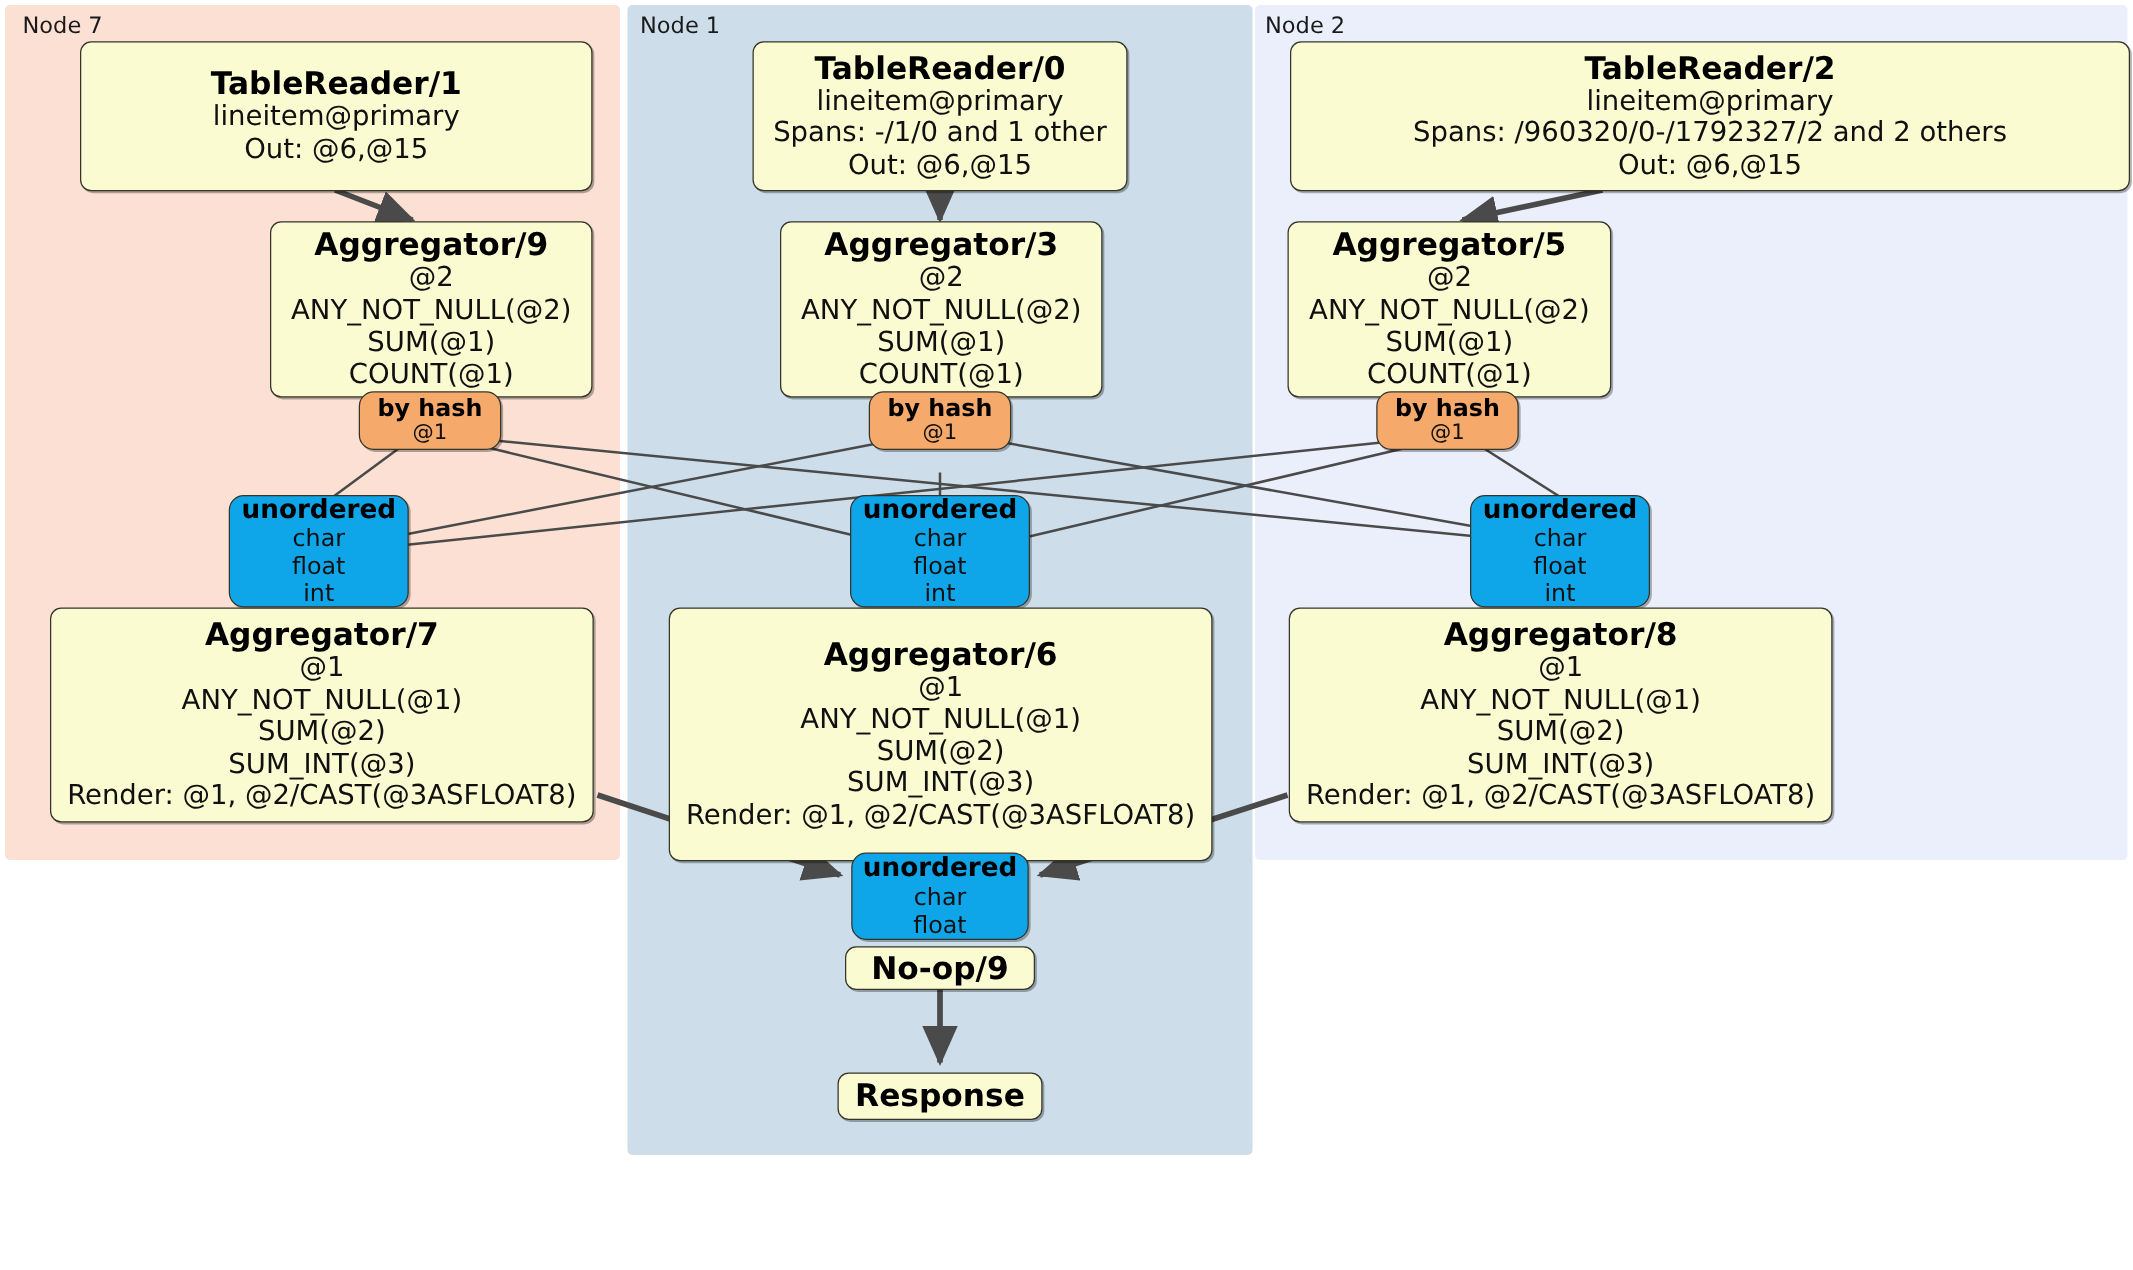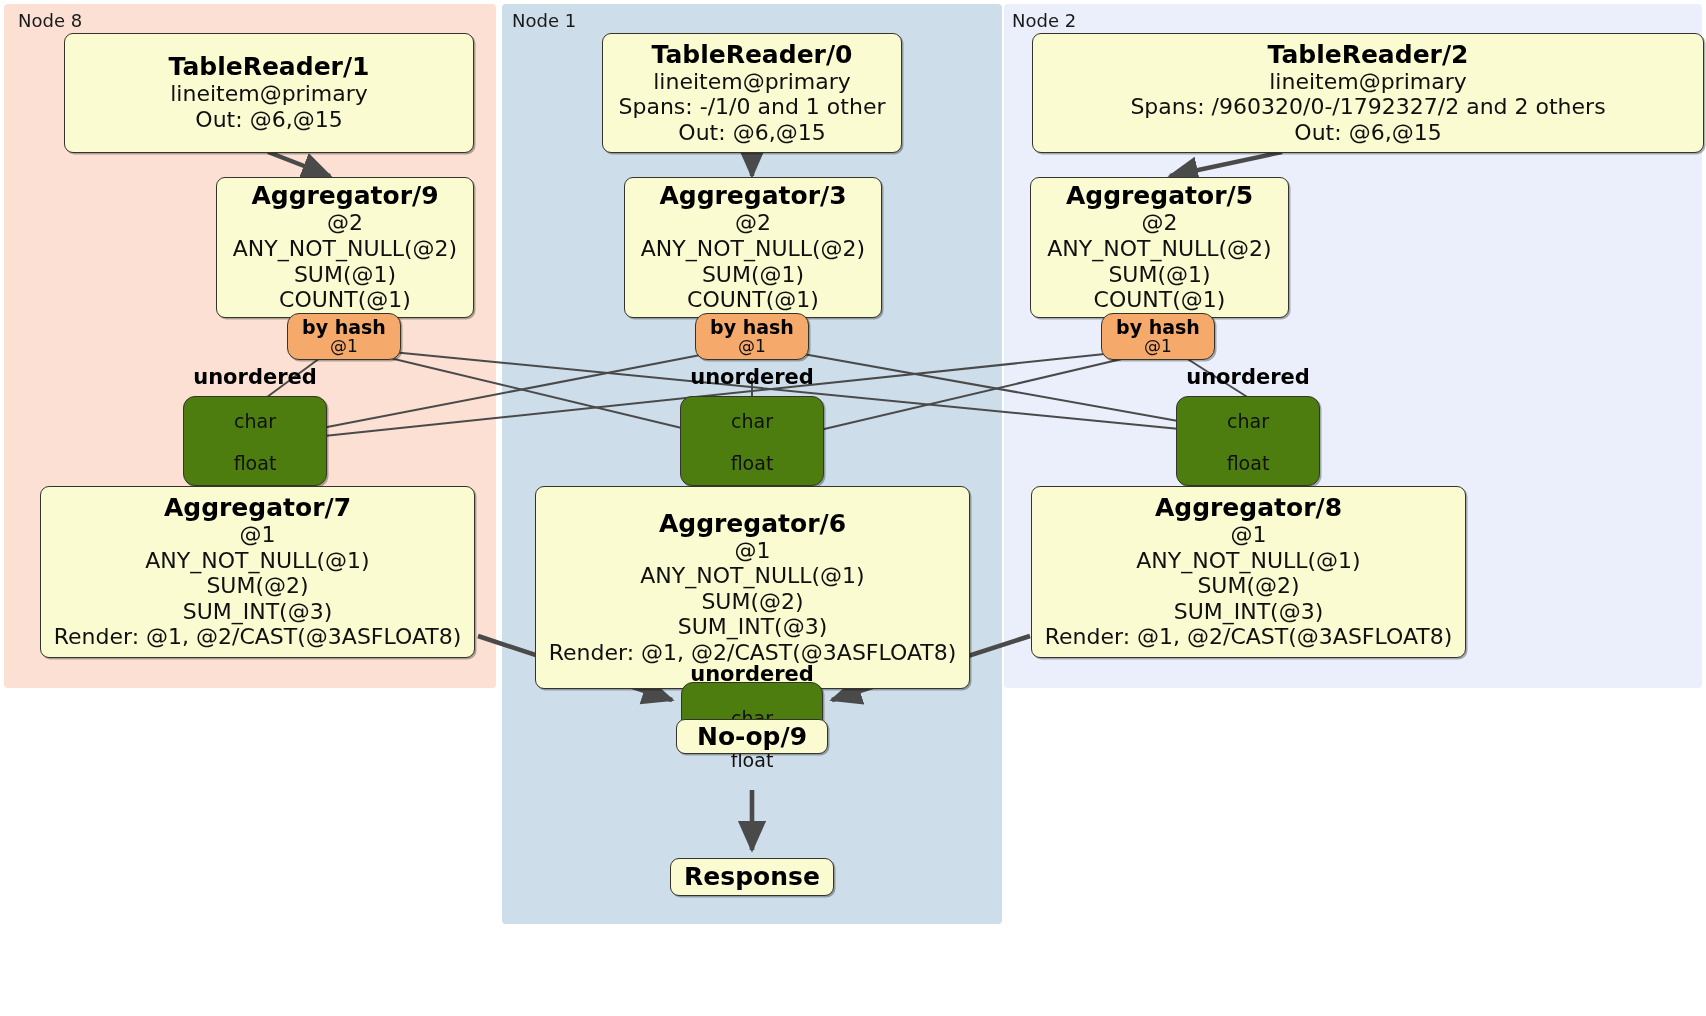--- a/index.html
+++ b/index.html
@@ -22,32 +22,32 @@
   .proc .title{font-weight:bold;font-size:25px;color:#000;line-height:1.12;}
   .proc .line{font-size:22px;color:#101010;line-height:1.16;}
 
   .small-proc .title{font-size:25px;}
 
   .hash{background:#f5a96a;border:1.6px solid #34342a;border-radius:12px;
         box-shadow:1.5px 1.5px 0 rgba(0,0,0,.30);}
   .hash .title{font-weight:bold;font-size:19px;color:#000;line-height:1.1;}
   .hash .line{font-size:17px;color:#101010;line-height:1.12;}
 
-  .router{background:#4d7c0f;border:1.6px solid #34342a;border-radius:12px;
-          box-shadow:1.5px 1.5px 0 rgba(0,0,0,.30);gap:20px;}
+  .router{background:#0ea5e9;border:1.6px solid #34342a;border-radius:12px;
+          box-shadow:1.5px 1.5px 0 rgba(0,0,0,.30);}
   .router .title{font-weight:bold;font-size:21px;color:#000;line-height:1.12;}
   .router .line{font-size:19px;color:#101010;line-height:1.16;}
 </style>
 </head>
 <body>
 
 <div id="stage">
 
   <div class="panel" style="left:4px;top:4px;width:492px;height:684px;background:#fbe0d3;"></div>
-  <div class="panel-label" style="left:18px;top:12px;">Node 8</div>
+  <div class="panel-label" style="left:18px;top:12px;">Node 7</div>
 
   <div class="panel" style="left:502px;top:4px;width:500px;height:920px;background:#cddeea;"></div>
   <div class="panel-label" style="left:512px;top:12px;">Node 1</div>
 
   <div class="panel" style="left:1004px;top:4px;width:698px;height:684px;background:#eaeffb;"></div>
   <div class="panel-label" style="left:1012px;top:12px;">Node 2</div>
 
   <svg id="edges" viewBox="0 0 1706 1016" xmlns="http://www.w3.org/2000/svg">
     <defs>
       <marker id="ah" markerWidth="9" markerHeight="9" refX="6.4" refY="3.1" orient="auto" markerUnits="strokeWidth">
@@ -187,21 +187,21 @@
     <div class="line">SUM_INT(@3)</div>
     <div class="line">Render: @1, @2/CAST(@3ASFLOAT8)</div>
   </div>
 
   <div class="box router" style="left:681px;top:682px;width:142px;height:70px;">
     <div class="title">unordered</div>
     <div class="line">char</div>
     <div class="line">float</div>
   </div>
 
-  <div class="box proc small-proc" style="left:676px;top:719px;width:152px;height:35px;">
+  <div class="box proc small-proc" style="left:676px;top:757px;width:152px;height:35px;">
     <div class="title">No-op/9</div>
   </div>
 
   <div class="box proc small-proc" style="left:670px;top:858px;width:164px;height:38px;">
     <div class="title">Response</div>
   </div>
 
 </div>
 
 </body></html>

